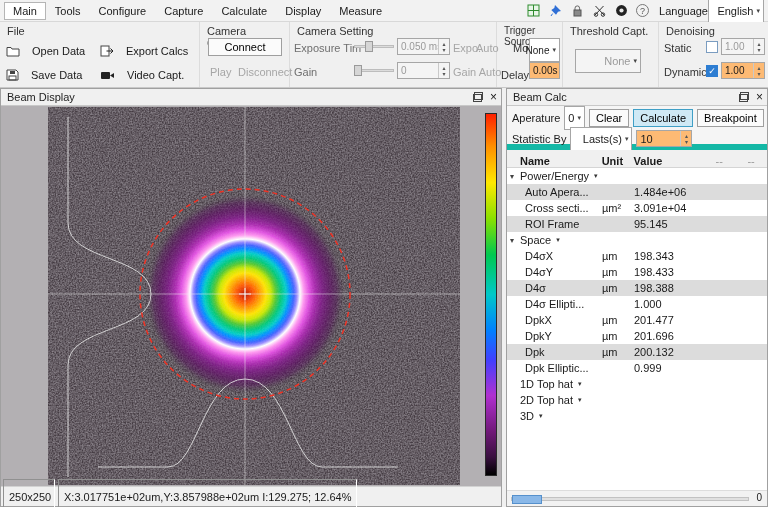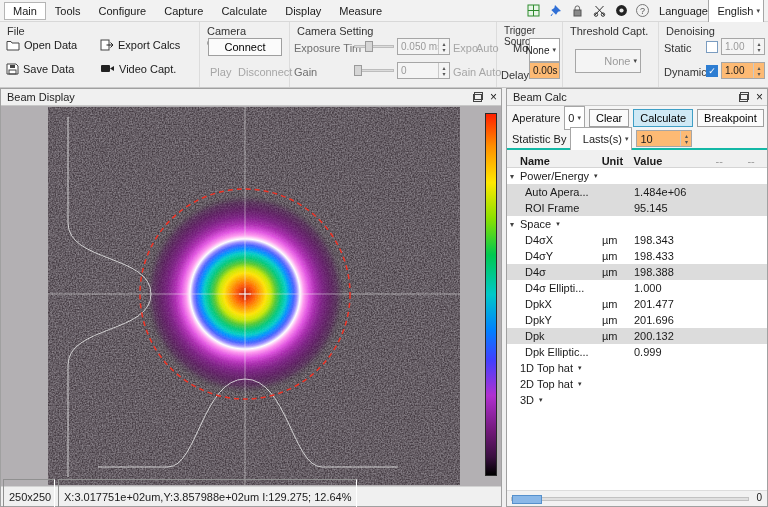--- a/index.html
+++ b/index.html
@@ -35,21 +35,21 @@
   .cb.checked{background:#2d7dd2;border-color:#2d7dd2}
   .slider{position:absolute;height:13px}
   .slider .groove{position:absolute;left:0;right:0;top:5px;height:3px;background:#dcdcdc;border:1px solid #bdbdbd}
   .slider .handle{position:absolute;top:1px;width:8px;height:11px;background:#d6d6d6;border:1px solid #9a9a9a}
 
   
   .toolbar{position:absolute;top:22px;left:0;width:768px;height:66px;background:#f0f0f0;
     border-bottom:1px solid #c9c9c9}
   .tgroup{position:absolute;top:0;height:65px;border-right:1px solid #dcdcdc}
   .glabel{position:absolute;top:3px;left:7px;color:#333}
-  .flatbtn{position:absolute;display:flex;align-items:flex-start;gap:4px;height:18px;cursor:default;white-space:nowrap}
+  .flatbtn{position:absolute;display:flex;align-items:flex-end;gap:12px;height:18px;cursor:default;white-space:nowrap}
   .flat-dis{position:absolute;color:#a6a6a6;white-space:nowrap;cursor:default}
   .tlabel{position:absolute;color:#6f6f6f;white-space:nowrap}
   .tlabel.dark{color:#333}
 
   
   .panel{position:absolute;border:1px solid #a0a0a0;background:#f0f0f0}
   .ptitle{height:17px;display:flex;align-items:center;padding:0 4px 0 6px;background:#f0f0f0;
     border-bottom:1px solid #c8c8c8}
   .pt-text{flex:1;color:#222}
   .pt-icons{display:flex;align-items:center;gap:7px}
@@ -64,21 +64,21 @@
   .colorbar{position:absolute;left:484px;top:7px;width:12px;bottom:10px;border:1px solid #2a2a2a;
     background:linear-gradient(to bottom,#ff2000 0%,#ff9000 9%,#ffe800 19%,#8ae000 29%,#00c850 39%,
       #00c8c8 50%,#0080ff 60%,#4040ff 68%,#b030d0 78%,#701878 88%,#3a1040 95%,#000 100%)}
   .bd-status{position:absolute;left:0;right:0;bottom:0;height:20px;background:#f0f0f0;display:flex;
     align-items:center;padding:0 2px;gap:3px;border-top:1px solid #d2d2d2}
   .scell{height:16px;display:flex;align-items:center;padding:17px 5px;
     border:1px solid;border-color:#909090 #fff #fff #909090;white-space:nowrap}
   .s1{width:52px}
 
   
-  .bc-controls{position:absolute;top:17px;left:0;right:0;height:44px;background:#f5f5f5;border-bottom:2px solid #14b8a6}
+  .bc-controls{position:absolute;top:17px;left:0;right:0;height:44px;background:#f5f5f5;border-bottom:6px solid #14b8a6}
   .bc-row{position:absolute;left:5px;right:4px;height:19px;display:flex;align-items:center;gap:4px}
   .r1{top:2px}.r2{top:23px}
   .bc-lbl{white-space:nowrap}
   .bc-table{position:absolute;top:61px;left:0;right:0;bottom:16px;background:#fff;overflow:hidden}
   .thead{display:flex;height:18px;align-items:flex-end;background:#f0f0f0;border-bottom:1px solid #d5d5d5;font-weight:bold}
   .thead .c-name{padding-left:13px}
   .trow{display:flex;height:16px;align-items:center;background:#fff}
   .trow.hl{background:#dcdcdc}
   .c-name{width:95px;padding-left:18px;white-space:nowrap;overflow:hidden}
   .c-unit{width:32px;white-space:nowrap}
@@ -379,20 +379,25 @@
     <div class="trow">
       <span class="chev">▾</span>
       <span class="gname">Power/Energy</span>
       <span class="gmenu">▾</span>
     </div>
     <div class="trow hl">
       <span class="c-name">Auto Apera...</span>
       <span class="c-unit"></span>
       <span class="c-value">1.484e+06</span>
     </div>
+    <div class="trow">
+      <span class="c-name">Cross secti...</span>
+      <span class="c-unit">µm²</span>
+      <span class="c-value">3.091e+04</span>
+    </div>
     <div class="trow hl">
       <span class="c-name">ROI Frame</span>
       <span class="c-unit"></span>
       <span class="c-value">95.145</span>
     </div>
 
     <div class="trow">
       <span class="chev">▾</span>
       <span class="gname">Space</span>
       <span class="gmenu">▾</span>

